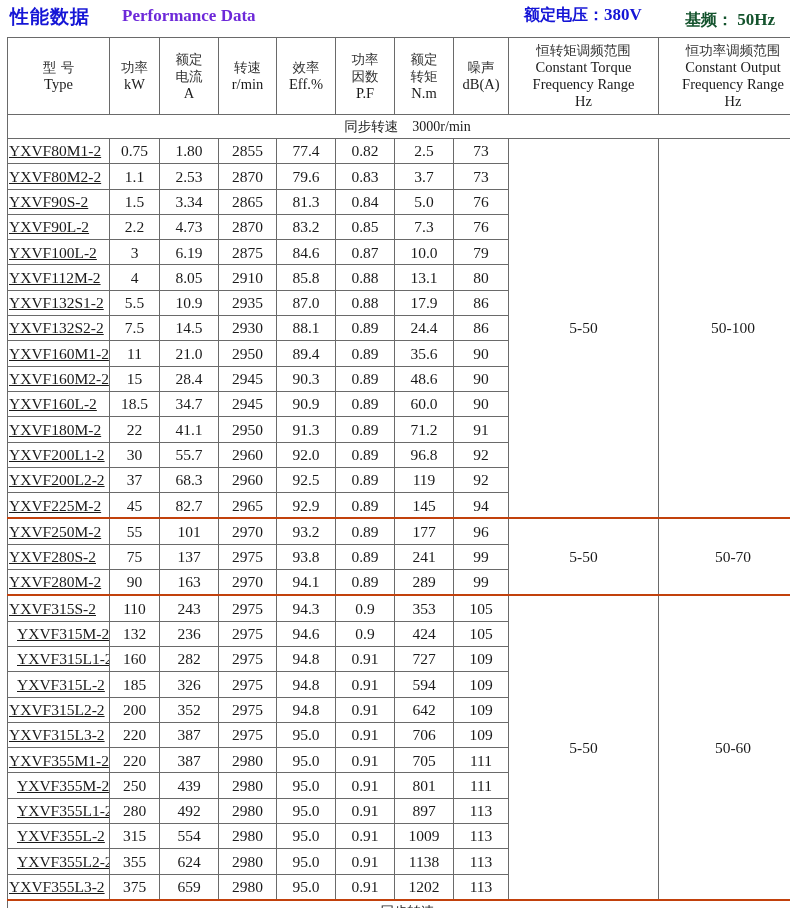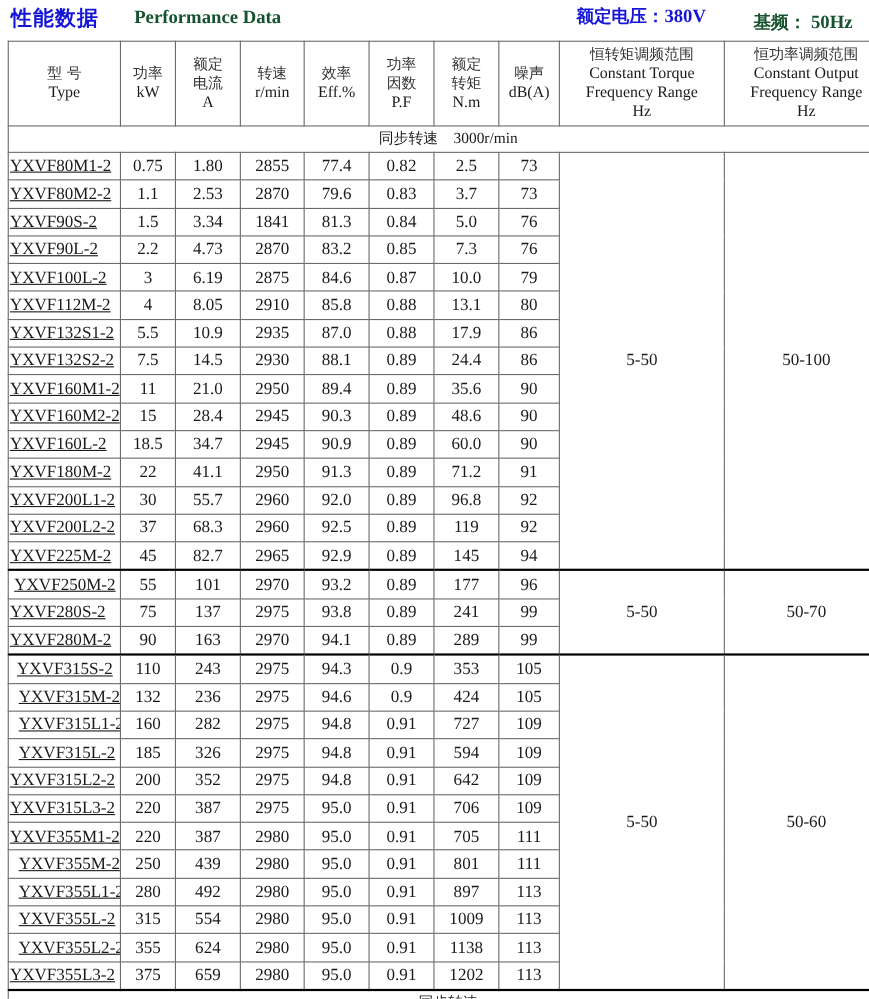--- a/index.html
+++ b/index.html
@@ -1,36 +1,36 @@
 <!DOCTYPE html>
 <html><head>
 <meta charset="utf-8">
 <style>
   html, body { margin: 0; padding: 0; background: #ffffff; }
   body { width: 790px; height: 908px; overflow: hidden; position: relative; font-family: "Liberation Serif", "DejaVu Serif", serif; color: #1a1a1a; }
   .hdr { position: absolute; top: 0; left: 0; width: 790px; height: 37px; text-align: center; }
   .hdr .t-cn { position: absolute; left: 10px; top: 4px; font-family: "DejaVu Sans", sans-serif; font-weight: bold; font-size: 19px; color: #1515d6; letter-spacing: 1px; }
-  .hdr .t-en { position: absolute; left: 122px; top: 6px; font-family: "Liberation Serif", serif; font-weight: bold; font-size: 17px; color: #14532d; }
+  .hdr .t-en { position: absolute; left: 122px; top: 6px; font-family: "Liberation Serif", serif; font-weight: bold; font-size: 17px; color: #6d28d9; }
   .hdr .volt { position: absolute; left: 524px; top: 5px; font-weight: bold; font-size: 17px; color: #1515d6; }
   .hdr .volt .cn { font-family: Liberation Mono, monospace; font-size: 16px; }
   .hdr .freq { position: absolute; left: 685px; top: 10px; font-weight: bold; font-size: 17px; color: #14532d; }
   .hdr .freq .cn { font-family: "DejaVu Sans", sans-serif; font-size: 16px; }
 
   table.perf { position: absolute; left: 7px; top: 37px; border-collapse: collapse; table-layout: fixed; width: 800px; }
   table.perf td, table.perf th { border: 1px solid #6a6a6a; padding: 0; text-align: center; vertical-align: middle; font-weight: normal; font-size: 15.5px; line-height: 1; white-space: nowrap; overflow: hidden; }
   table.perf th { height: 76px; font-size: 14.5px; line-height: 17px; }
   table.perf th .cn { font-family: "DejaVu Sans", sans-serif; font-size: 13.5px; color: #333; }
   table.perf th .en { font-family: "Liberation Serif", serif; }
   table.perf tr.data td { height: 24.3px; }
   table.perf td.type { text-align: left; padding-left: 1px; text-decoration: underline; }
   table.perf td.type.ind { padding-left: 9px; margin-top: 16px; }
   table.perf td.sec { height: 23px; font-size: 14px; }
   table.perf td.sec .cn { font-family: "DejaVu Sans", sans-serif; font-size: 13.5px; }
   table.perf td.range { vertical-align: middle; }
-  table.perf tr.grp-top td { border-top: 2px solid #000000; text-align: center; }
+  table.perf tr.grp-top td { border-top: 2px solid #c2410c; }
 </style>
 </head>
 <body>
 
 <div class="hdr">
   <span class="t-cn">性能数据</span>
   <span class="t-en">Performance Data</span>
   <span class="volt"><span class="cn">额定电压：</span><span>380V</span></span>
   <span class="freq"><span class="cn">基频：</span> <span>50Hz</span></span>
 </div>
@@ -85,21 +85,21 @@
         <td>2870</td>
         <td>79.6</td>
         <td>0.83</td>
         <td>3.7</td>
         <td>73</td>
       </tr>
       <tr class="data">
         <td class="type">YXVF90S-2</td>
         <td>1.5</td>
         <td>3.34</td>
-        <td>1841</td>
+        <td>2865</td>
         <td>81.3</td>
         <td>0.84</td>
         <td>5.0</td>
         <td>76</td>
       </tr>
       <tr class="data">
         <td class="type">YXVF90L-2</td>
         <td>2.2</td>
         <td>4.73</td>
         <td>2870</td>

